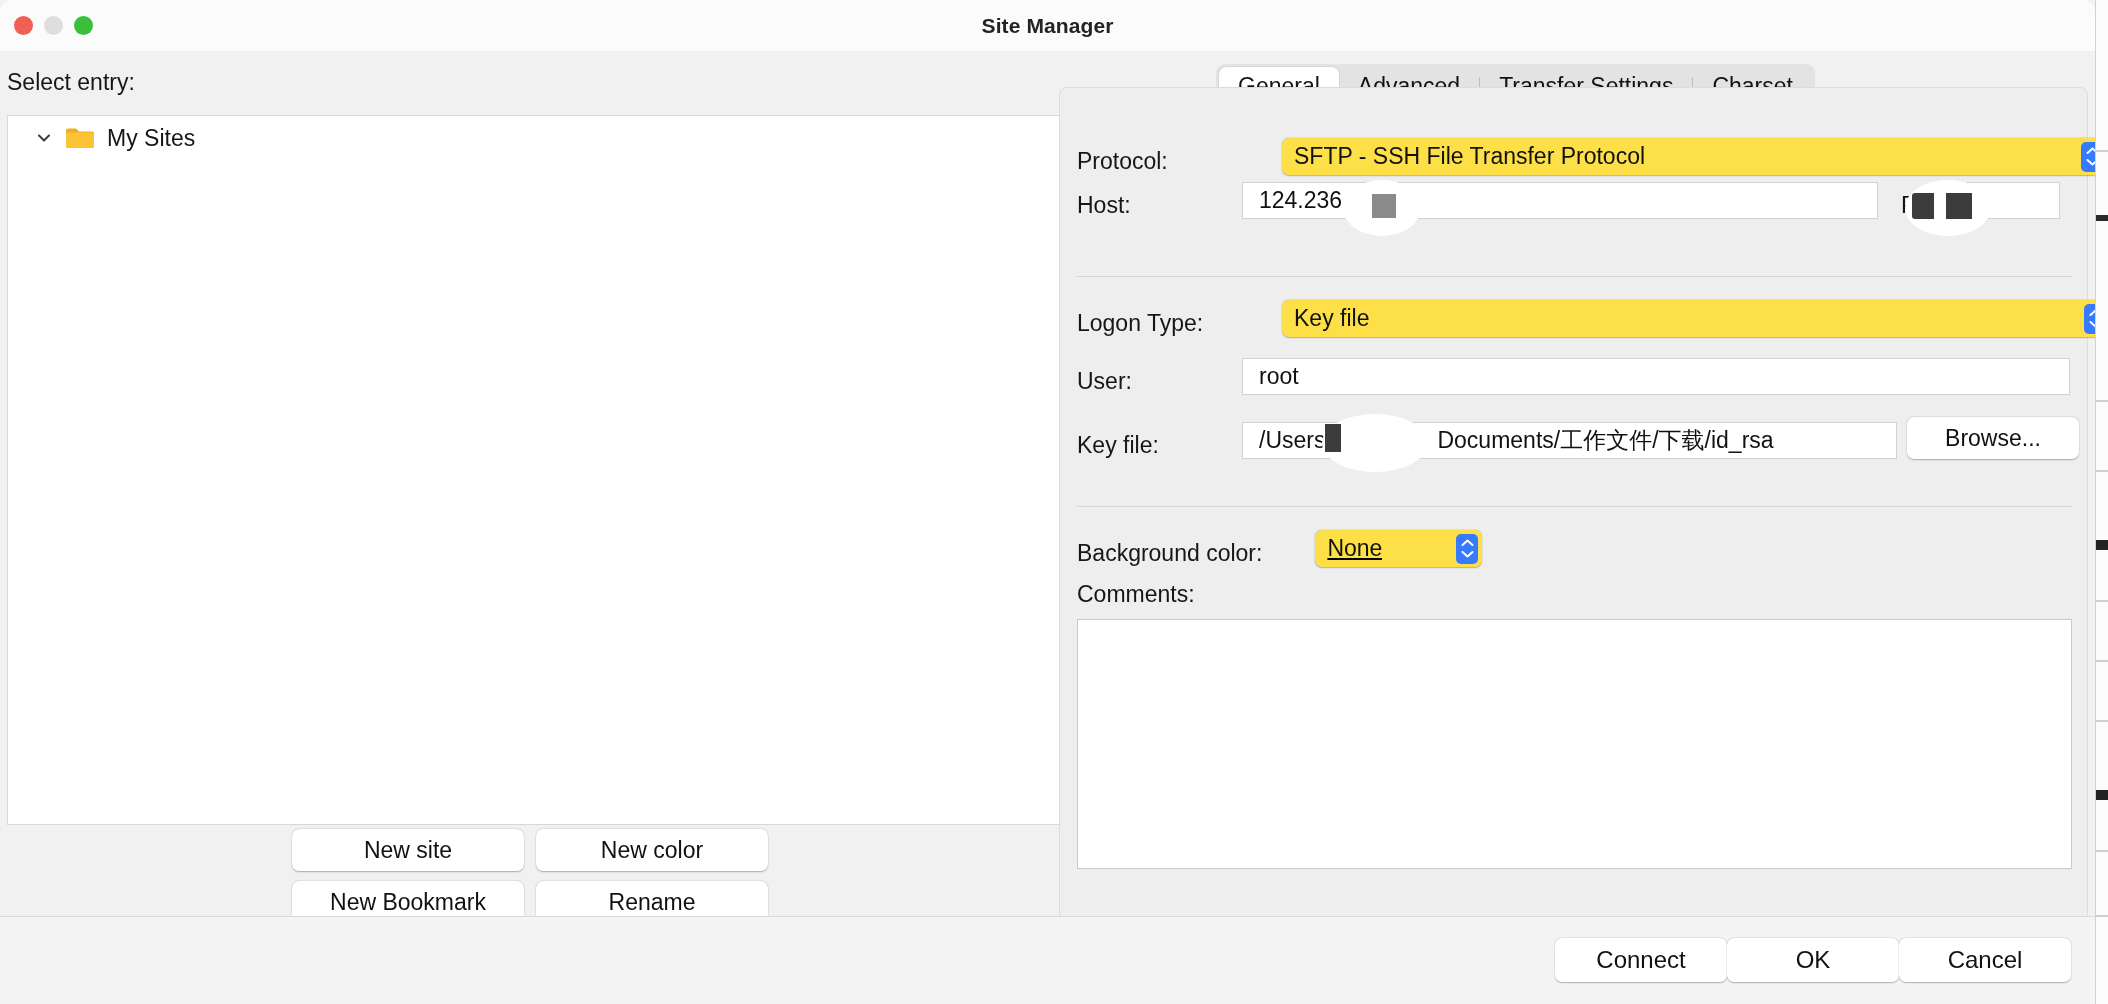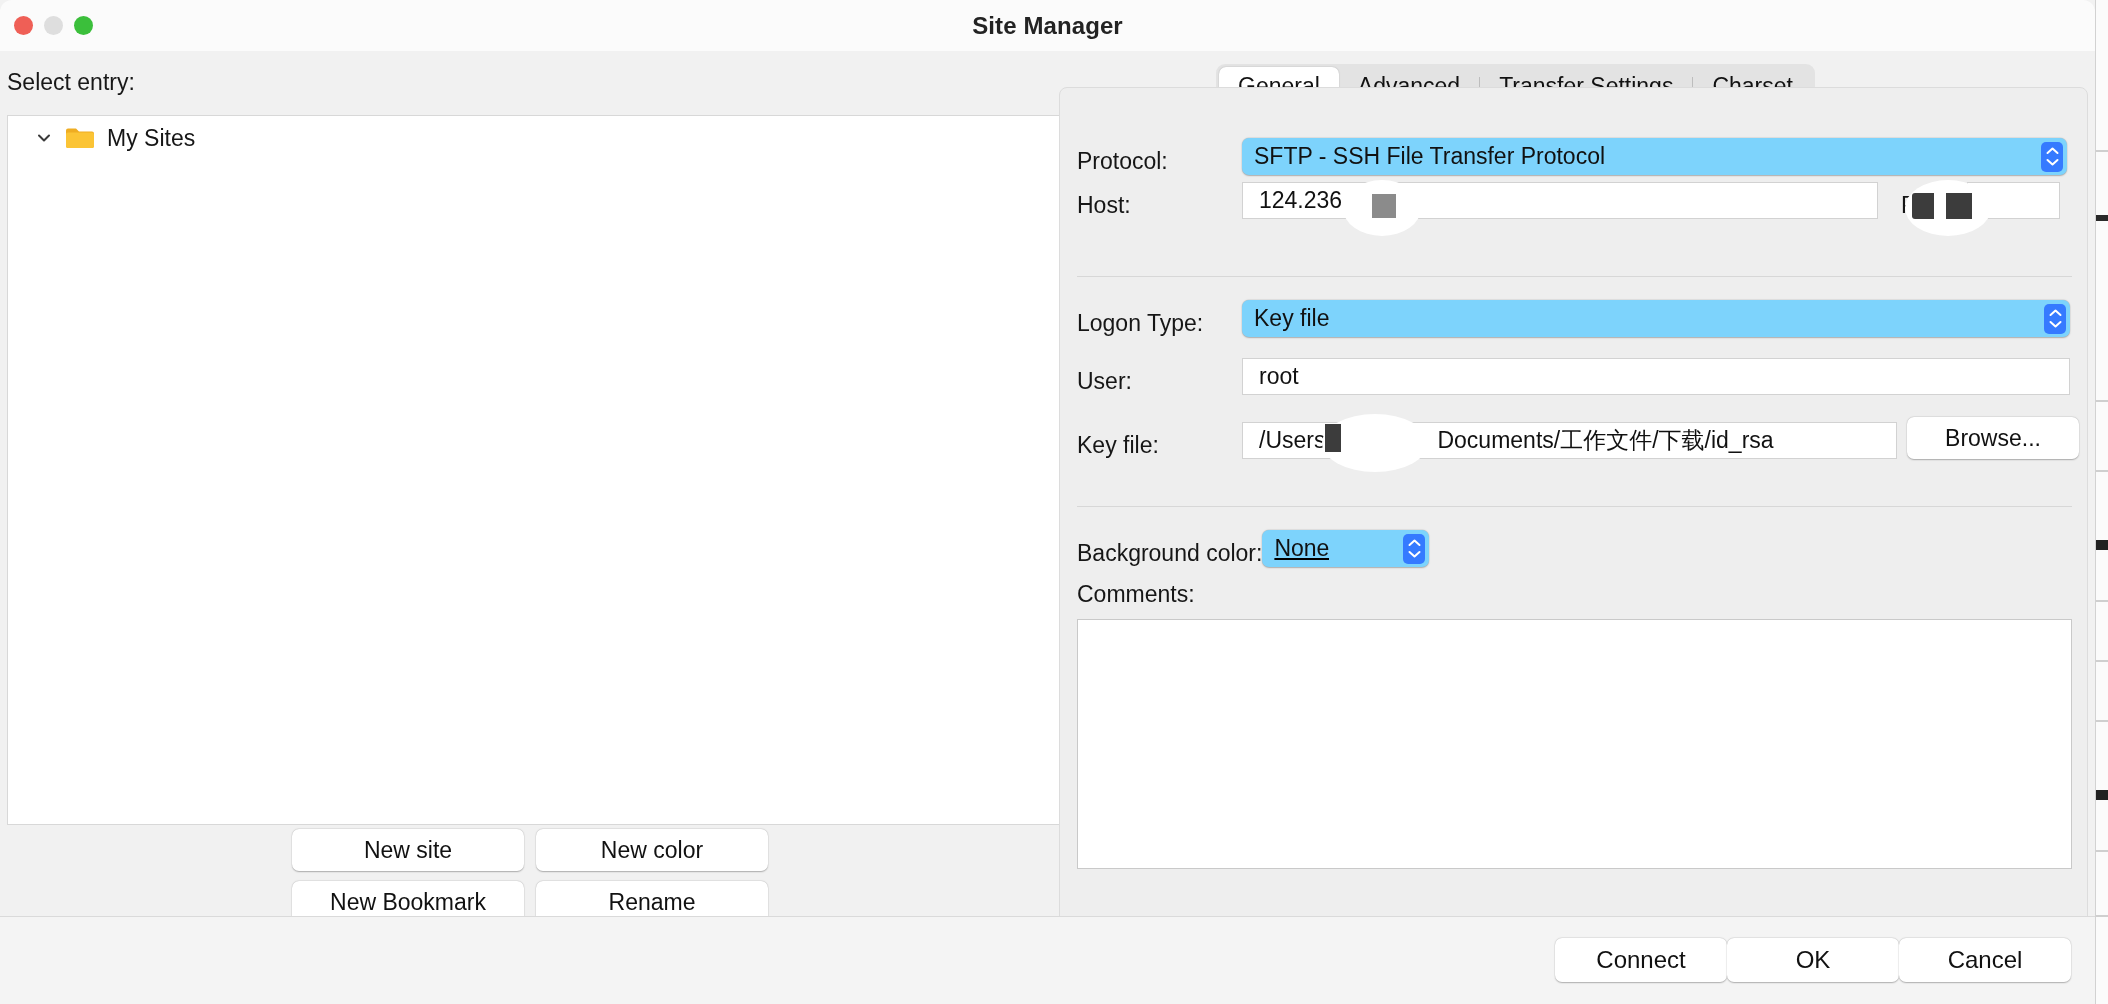--- a/index.html
+++ b/index.html
@@ -75,21 +75,21 @@
   .light.min    { background: #dedede; }
   .light.zoom   { background: #3bbf3b; }
   .window-title {
     position: absolute;
     top: 0;
     left: 0;
     right: 0;
     height: 51px;
     line-height: 51px;
     text-align: center;
-    font-size: 24px;
+    font-size: 21px;
     font-weight: bold;
     color: #232323;
     letter-spacing: 0.1px;
   }
 
   
   .dialog-body {
     position: absolute;
     top: 51px;
     left: 0;
@@ -253,26 +253,27 @@
   .field-label {
     font-size: 23px;
     color: #161616;
     white-space: nowrap;
   }
 
   
   .popup {
     position: relative;
     height: 37px;
-    background: #7dd3fc;
+    background: #fde047;
     border-radius: 7px;
     box-shadow: 0 0.5px 1.5px rgba(0,0,0,0.26), 0 0 0 0.5px rgba(0,0,0,0.05);
     display: flex;
     align-items: center;
     cursor: default;
+    margin-left: 40px;
   }
   .popup .popup-text {
     font-size: 23px;
     color: #111111;
     padding-left: 12px;
     white-space: nowrap;
     overflow: hidden;
   }
   .stepper {
     position: absolute;
@@ -501,21 +502,21 @@
             </div>
             <button class="btn" style="margin-left:10px; width:172px;">Browse...</button>
           </div>
 
           <div class="redact" style="top:326px; left:262px; width:106px; height:58px;"></div>
           <div class="redact-blk dark" style="top:336px; left:265px; width:16px; height:28px;"></div>
 
           <div class="divider" style="top:418px; left:17px; width:995px;"></div>
 
           <div class="field-row" style="top:442px; left:17px;">
-            <span class="field-label" style="">Background color:</span>
+            <span class="field-label" style="margin-right:13px;">Background color:</span>
             <div class="popup" style="width:167px;text-decoration:underline;">
               <span class="popup-text">None</span>
               <span class="stepper">
                 <svg width="13" height="8" viewBox="0 0 13 8">
                     <path d="M1.5 6 L6.5 1.5 L11.5 6" fill="none" stroke="#fff" stroke-width="2" stroke-linecap="round" stroke-linejoin="round"></path>
                   </svg>
                 <svg width="13" height="8" viewBox="0 0 13 8">
                     <path d="M1.5 2 L6.5 6.5 L11.5 2" fill="none" stroke="#fff" stroke-width="2" stroke-linecap="round" stroke-linejoin="round"></path>
                   </svg>
               </span>

